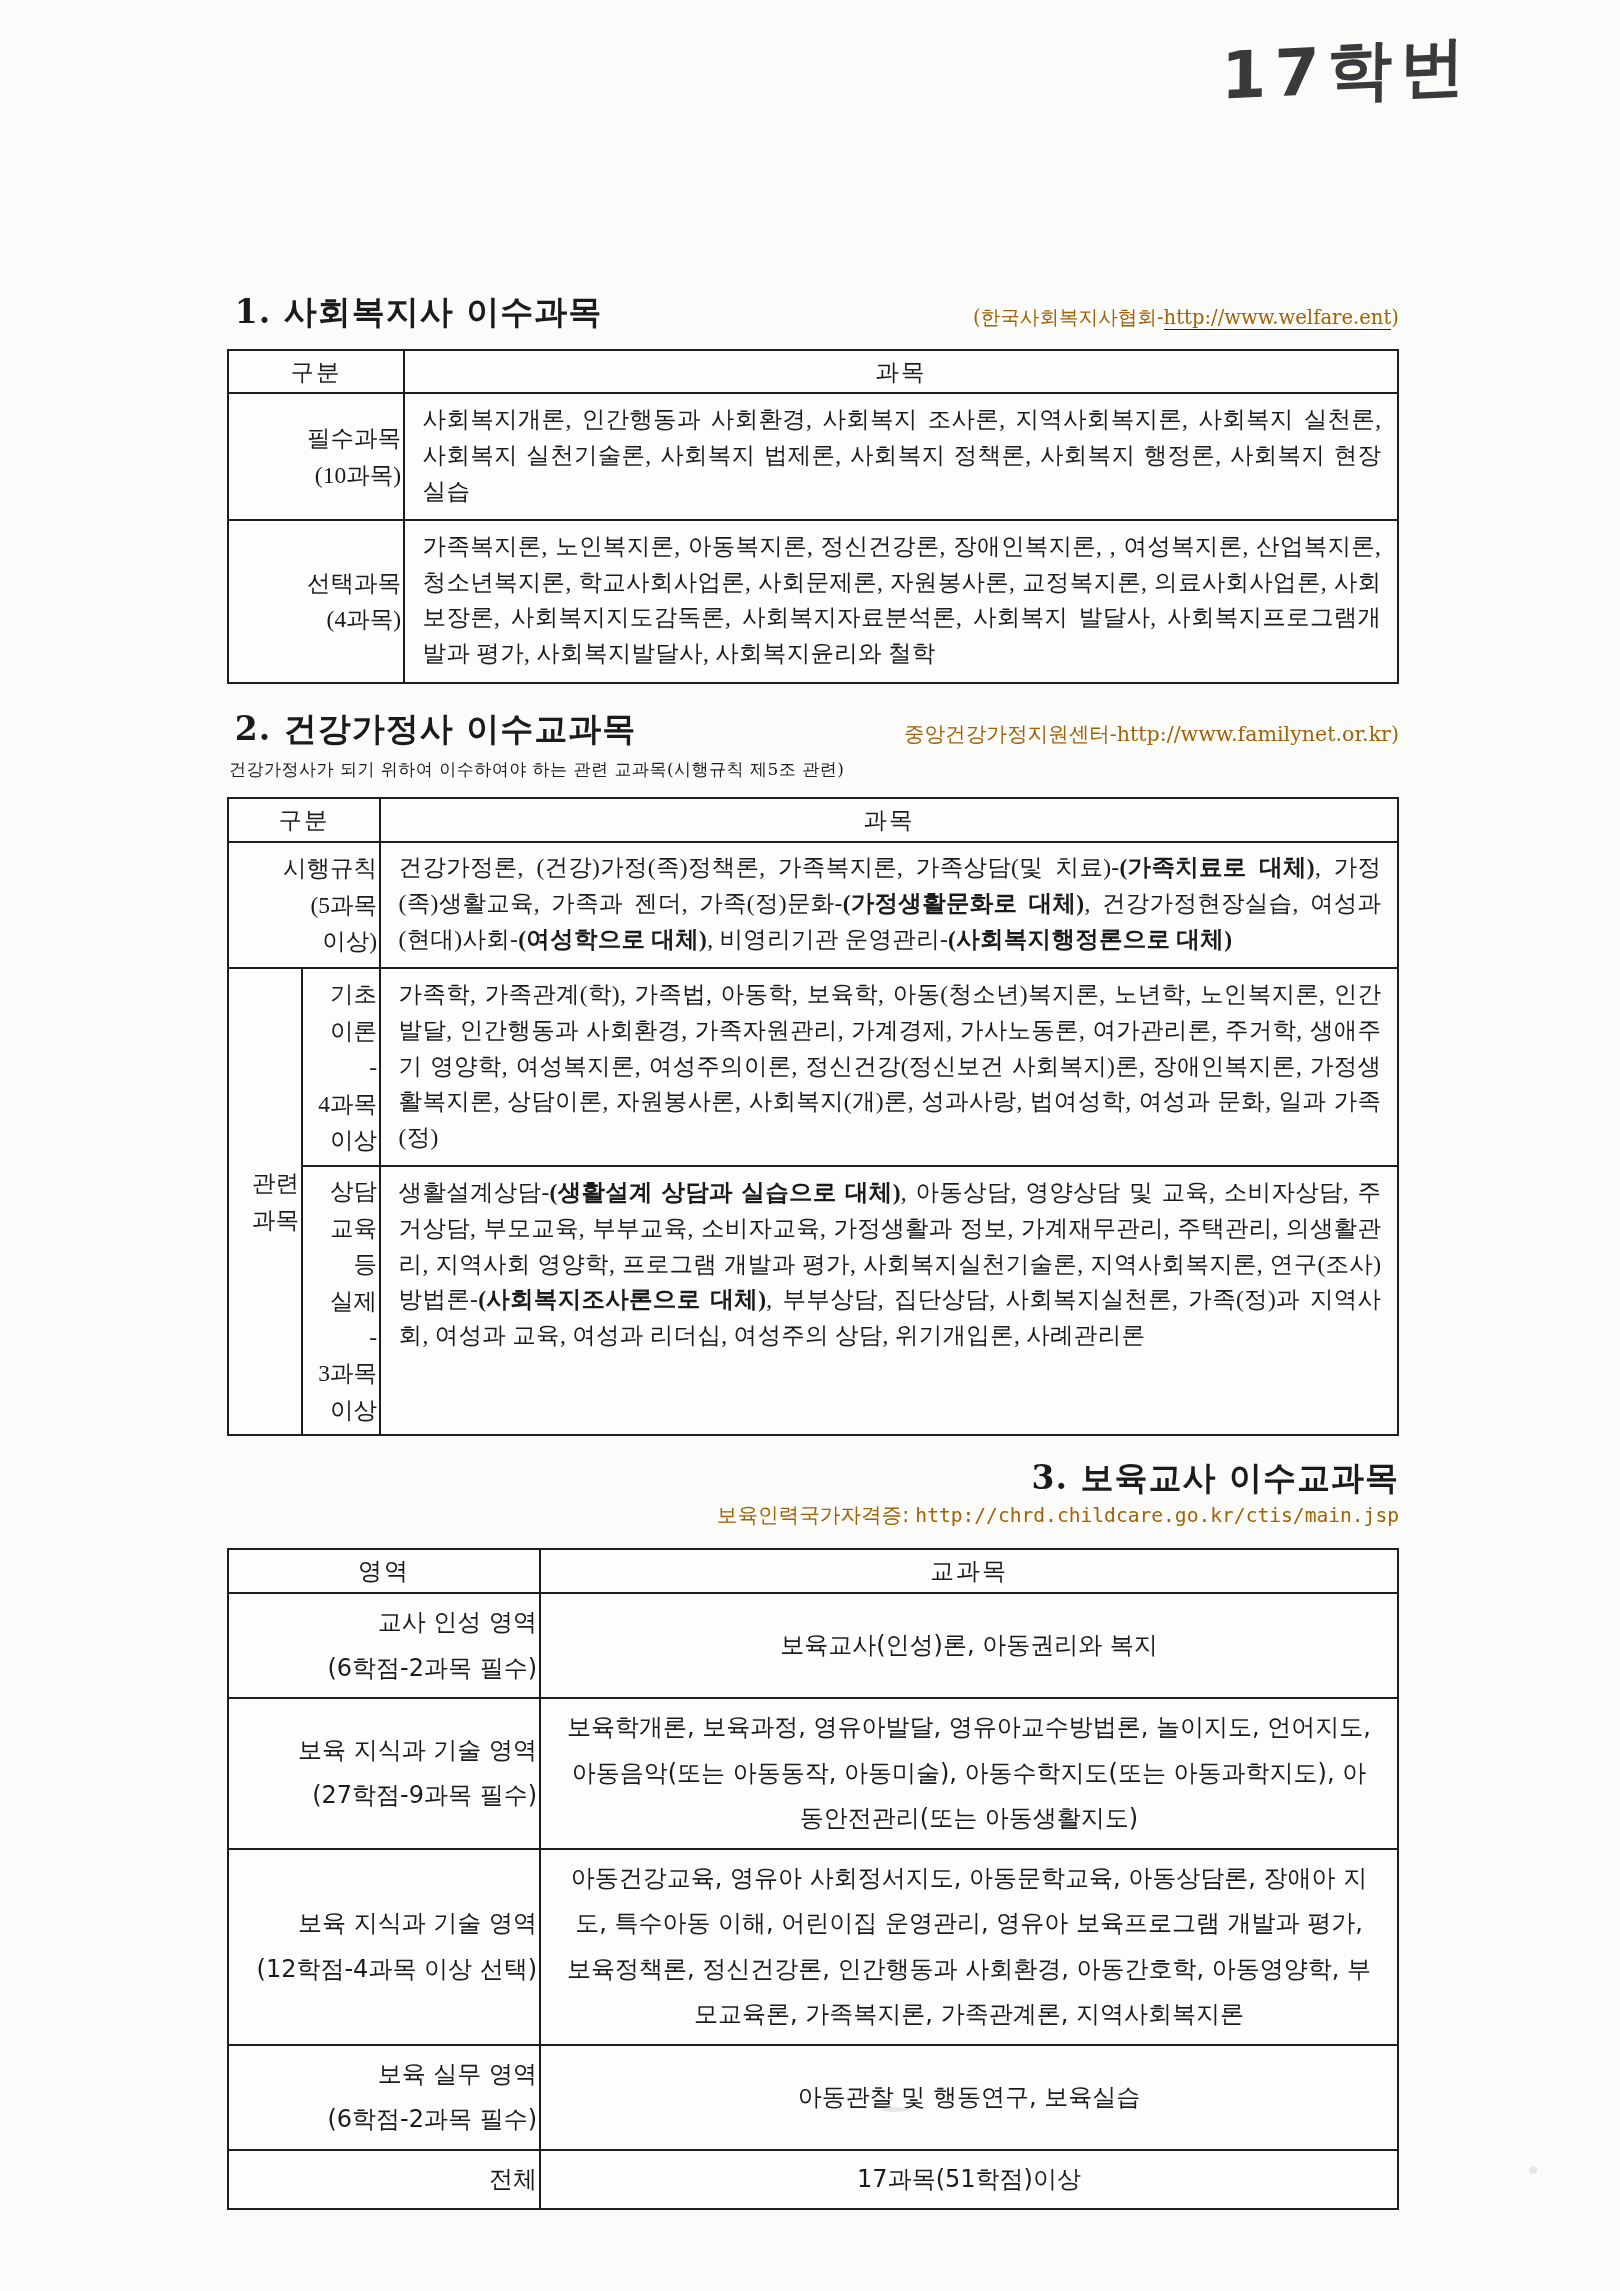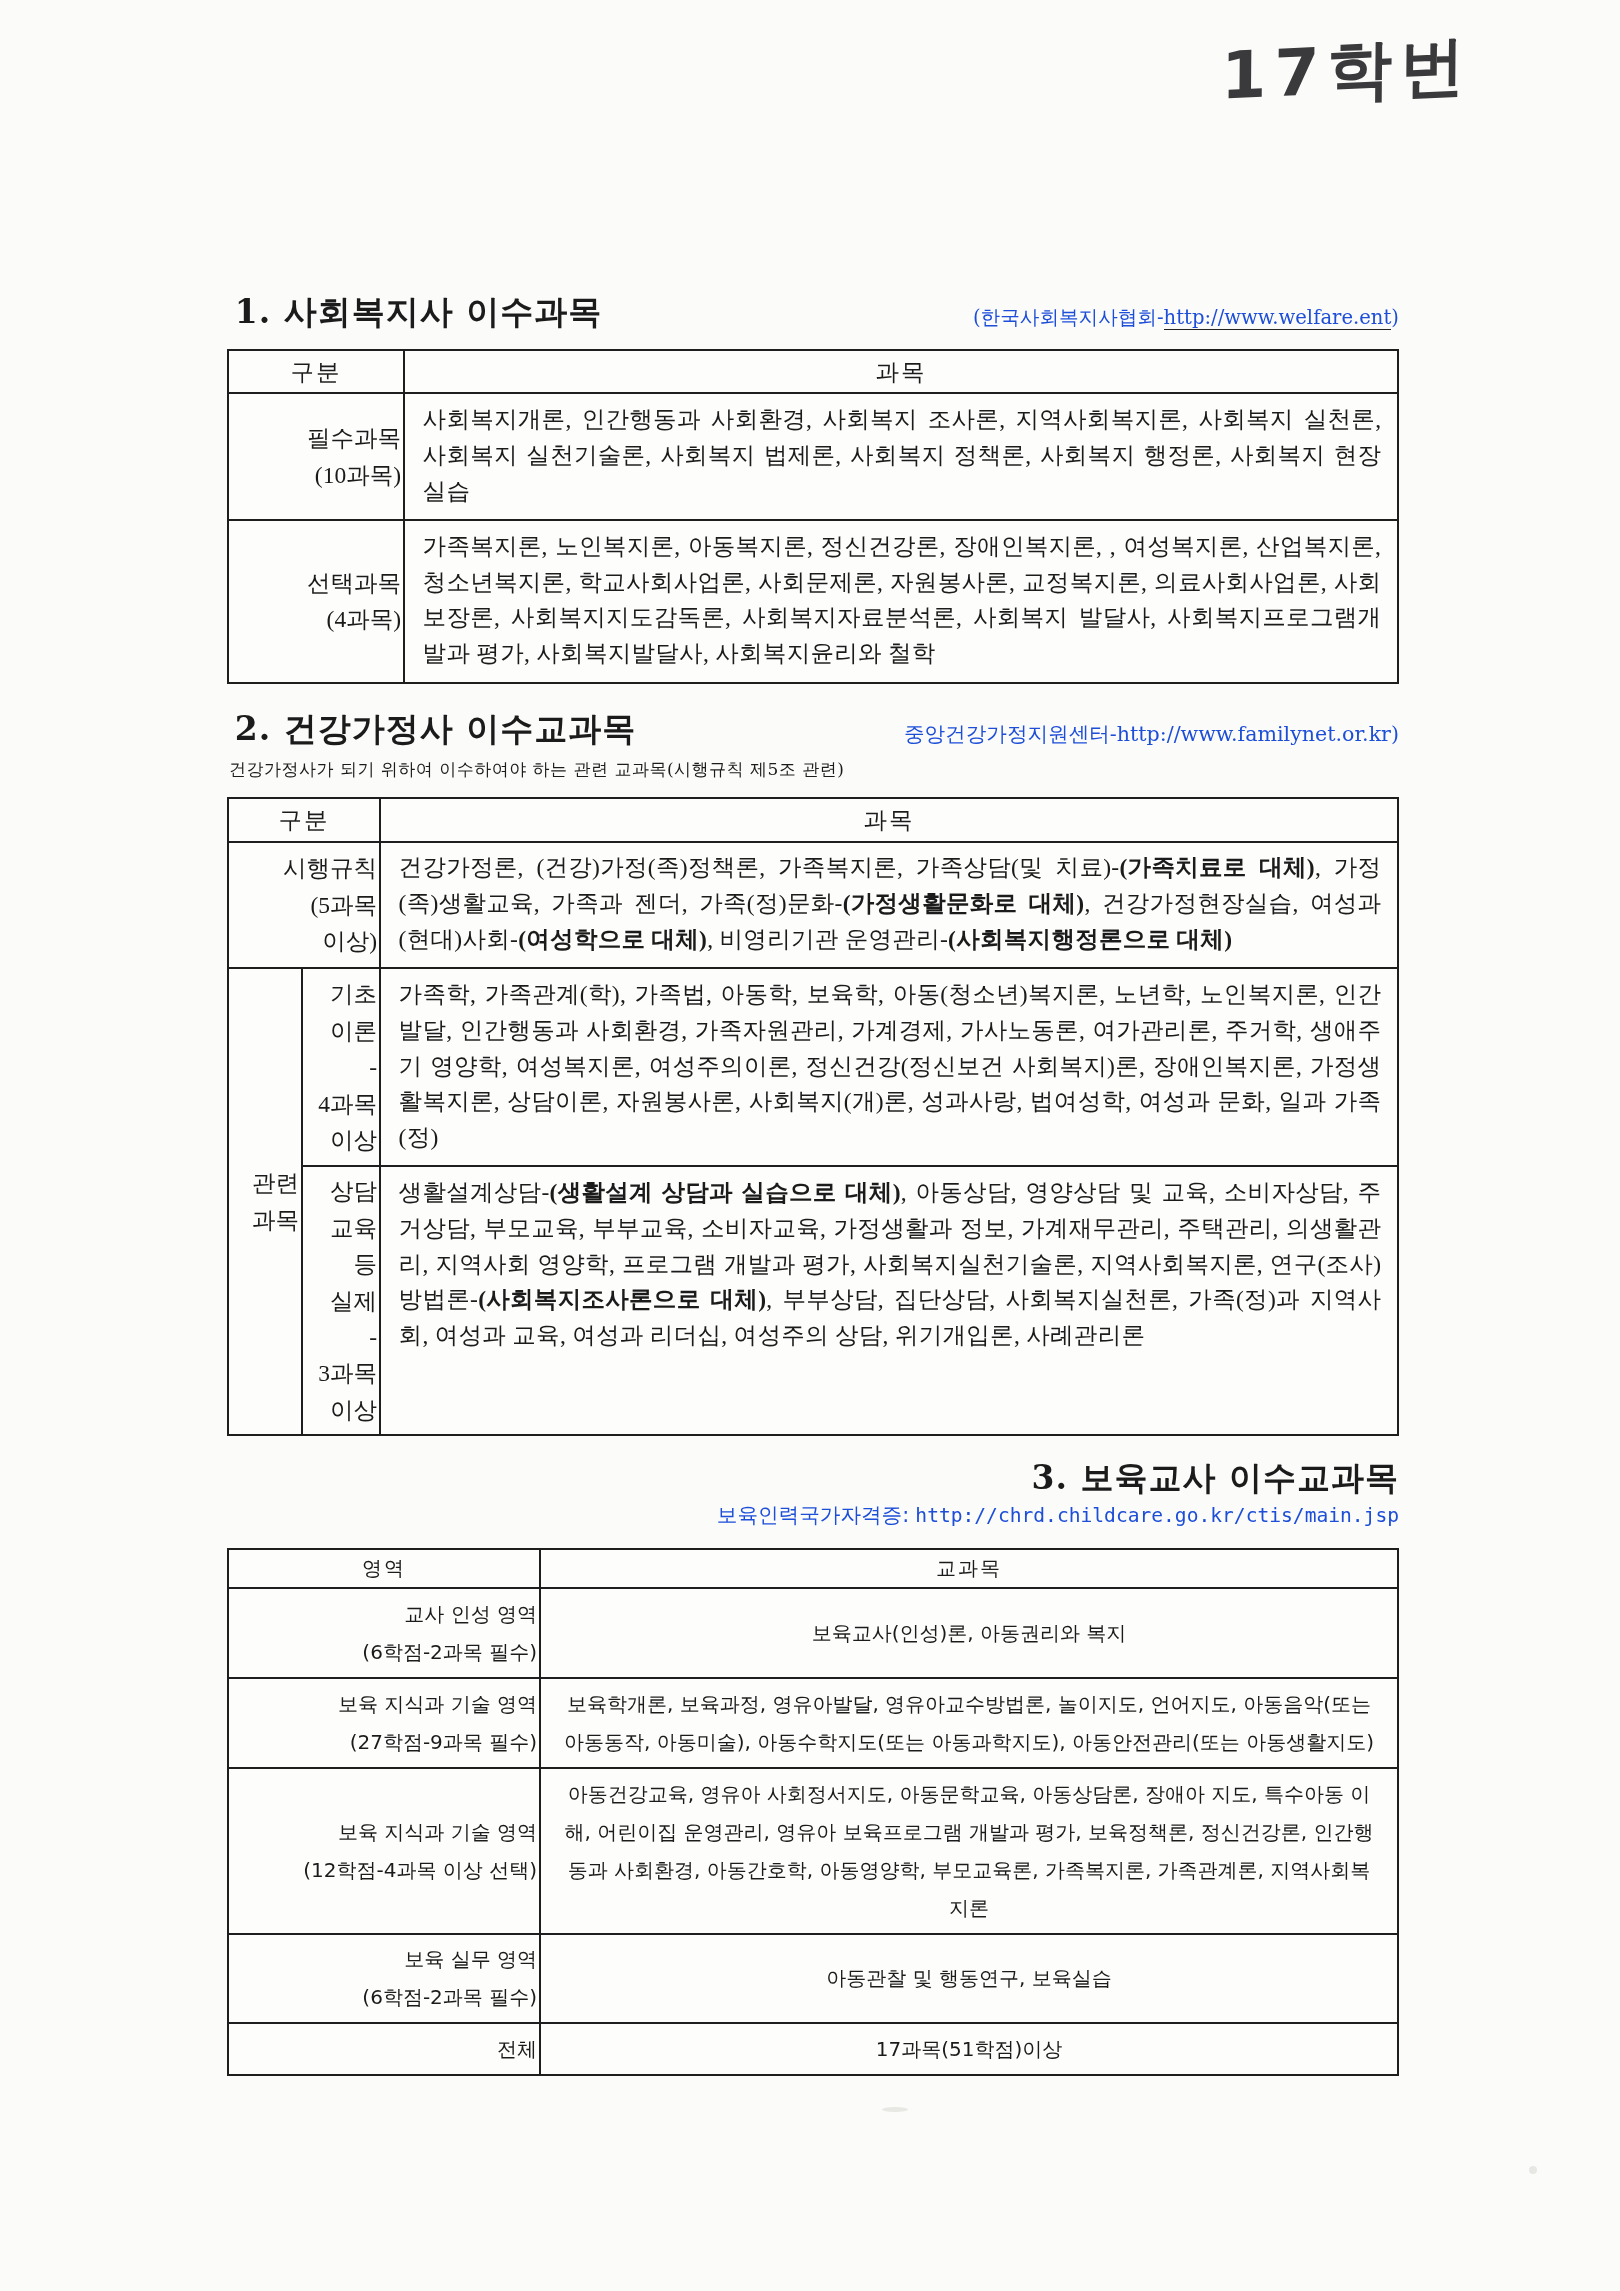--- a/index.html
+++ b/index.html
@@ -23,21 +23,21 @@
   }
   .sec-head{
     display:flex;justify-content:space-between;align-items:flex-end;
     margin:0 0 13.7px 0;
   }
   .sec-title{
     font-size:33px;font-weight:700;letter-spacing:1px;
     margin-left:7.8px;white-space:nowrap;
   }
   .sec-note{
-    font-size:19.6px;color:#1d4ed8;white-space:nowrap;padding-bottom:3.9px;
+    font-size:19.6px;color:#a16207;white-space:nowrap;padding-bottom:3.9px;
   }
   .sec-note .url-underline{border-bottom:1.5px solid #222;}
   .mono-note{font-family:"DejaVu Sans Mono","Liberation Mono",monospace;font-size:19.6px;}
   .sans-note{font-family:"DejaVu Sans","Liberation Sans",sans-serif;font-size:20.6px;}
   .subtitle{
     font-size:17px;margin:2px 0 15.7px 2px;letter-spacing:0.5px;
   }
   table.doc{
     border-collapse:collapse;width:100%;table-layout:fixed;
     background:#fdfdfc;
@@ -54,21 +54,21 @@
   table.doc .lbl{
     text-align:right;white-space:pre-line;line-height:1.55;padding:5.9px 2px;
   }
   table.doc .txt{
     text-align:justify;line-height:1.52;padding:7.8px 15.7px 9.8px 17.6px;
     vertical-align:top;letter-spacing:0.3px;
   }
   table.doc .txt b,table.doc .txt .b{font-weight:700;}
   
   table.doc.sans{font-family:"DejaVu Sans","Liberation Sans",sans-serif;}
-  table.doc.sans td{font-size:20px;border-radius:7px;}
+  table.doc.sans td{font-size:24px;border-radius:7px;}
   table.doc.sans .txt{
     text-align:center;line-height:1.9;padding:5.9px 19.6px;vertical-align:middle;
     letter-spacing:0;
   }
   table.doc.sans .lbl{line-height:1.9;}
   .gap1{margin-top:23.5px;}
   .gap2{margin-top:19.6px;}
   
   .artifact{position:absolute;background:#e7e7e4;border-radius:50%;}
 </style>

